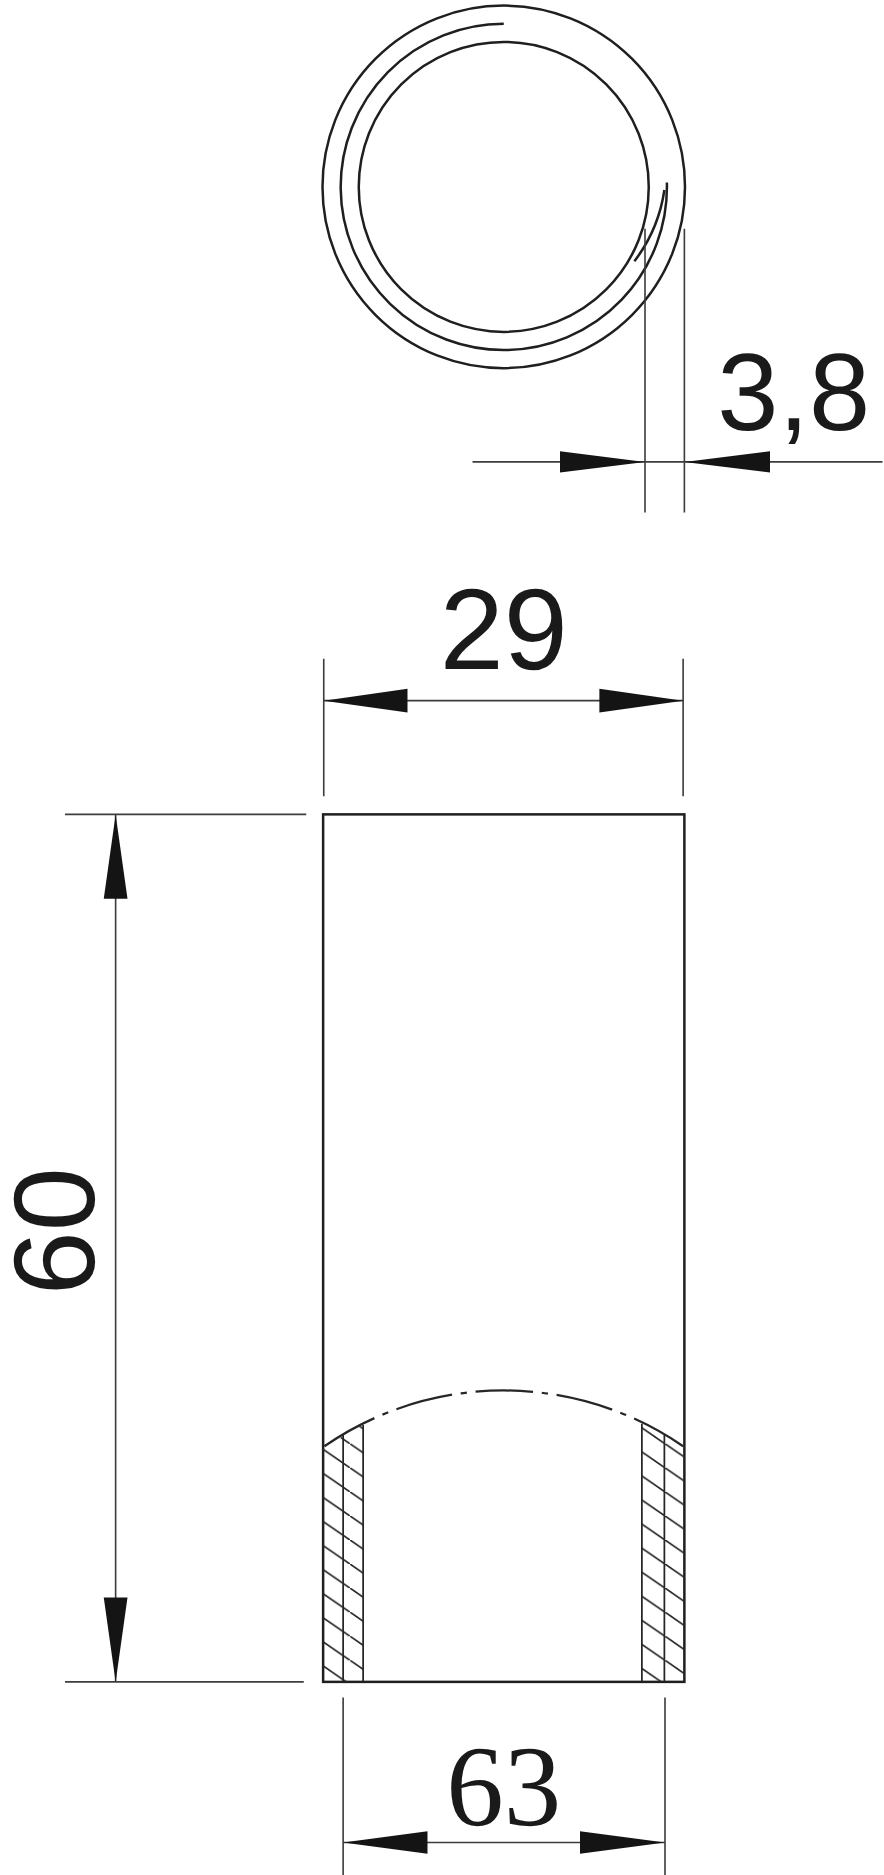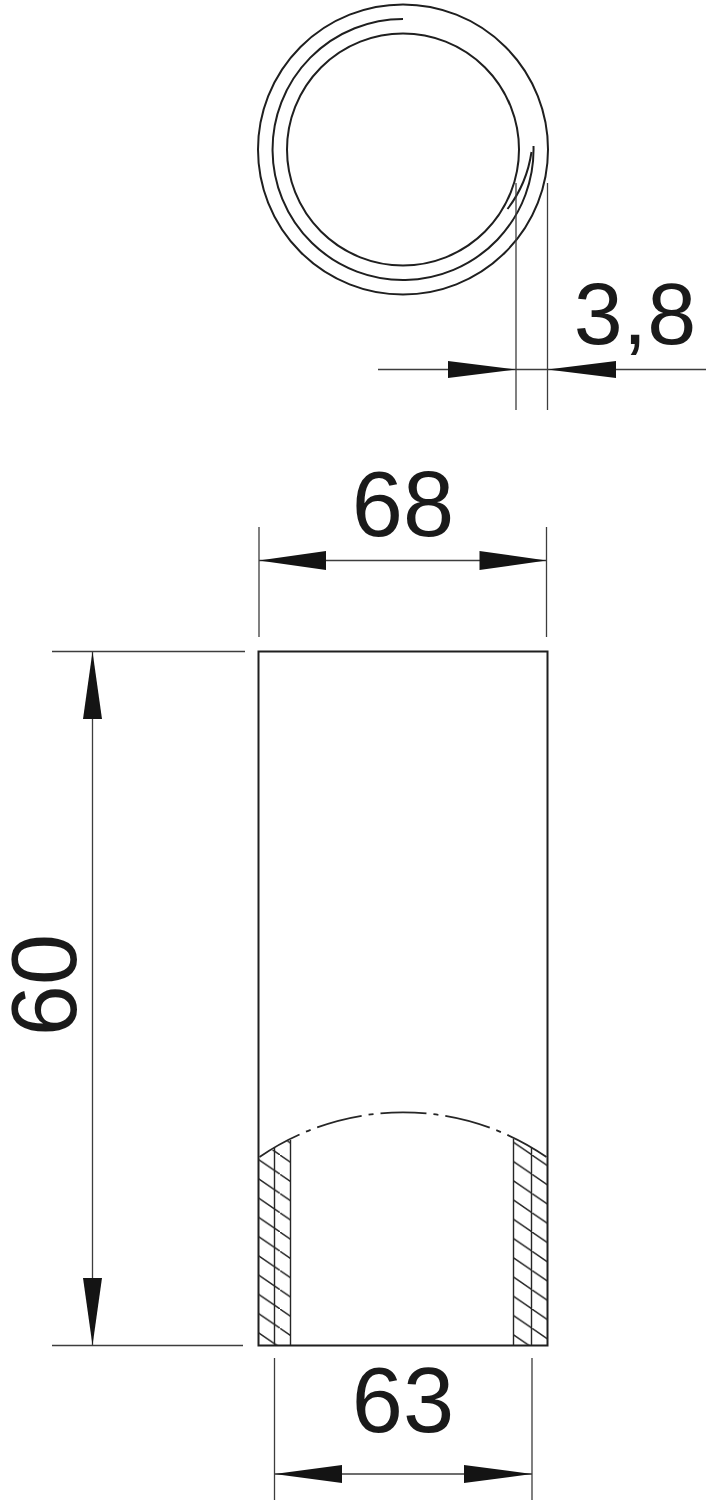--- a/index.html
+++ b/index.html
@@ -19,21 +19,21 @@
     text-align:center;
     white-space:nowrap;
     user-select:none;
   }
   #label-wall{left:565px;top:270px;width:140px;font-size:88px;}
   #label-outer{left:327px;top:458px;width:152px;font-size:92px;}
   #label-length{
     left:-32px;top:939px;width:152px;height:92px;font-size:92px;
     transform:rotate(-90deg);
   }
-  #label-inner{left:327px;top:1354px;width:152px;font-size:92px;}
+  #label-inner{left:327px;top:1383px;width:152px;font-size:92px;font-family:Liberation Serif, serif;}
 </style>
 </head>
 <body>
 
 <svg id="drawing-svg" width="707" height="1500" viewBox="0 0 707 1500" xmlns="http://www.w3.org/2000/svg">
 
   <defs>
     <pattern id="hatch" patternUnits="userSpaceOnUse" width="28" height="19.25">
       <path d="M0 0 L28 19.25" stroke="#262626" stroke-width="1.4" fill="none"></path>
     </pattern>
@@ -87,15 +87,15 @@
   <g>
     <line x1="274.5" y1="1358" x2="274.5" y2="1500" stroke="#3d3d3d" stroke-width="1.3"></line>
     <line x1="532" y1="1358" x2="532" y2="1500" stroke="#3d3d3d" stroke-width="1.3"></line>
     <line x1="274.5" y1="1474" x2="532" y2="1474" stroke="#3d3d3d" stroke-width="1.3"></line>
     <path d="M274.5 1474 L342 1465 L342 1483 Z" fill="#141414" stroke="none"></path>
     <path d="M532 1474 L464 1465 L464 1483 Z" fill="#141414" stroke="none"></path>
   </g>
 </svg>
 
 <div id="label-wall" class="dim-label">3,8</div>
-<div id="label-outer" class="dim-label">68</div>
+<div id="label-outer" class="dim-label">29</div>
 <div id="label-length" class="dim-label">60</div>
 <div id="label-inner" class="dim-label">63</div>
 
 </body></html>

